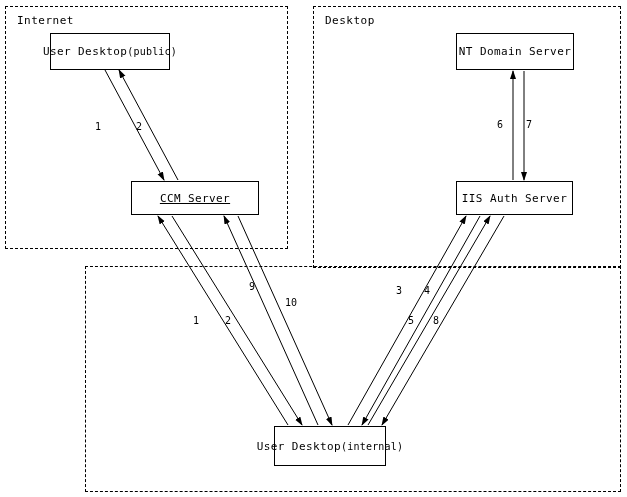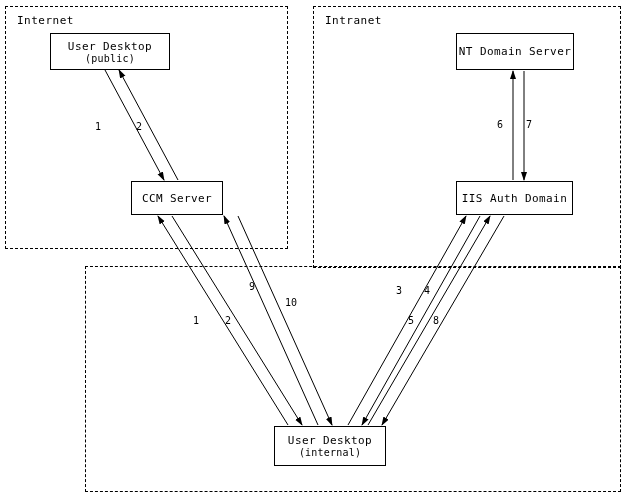--- a/index.html
+++ b/index.html
@@ -28,21 +28,21 @@
     color: #000000;
     letter-spacing: 0.5px;
     white-space: nowrap;
   }
   .node {
     position: absolute;
     border: 1px solid #000000;
     box-sizing: border-box;
     background: #ffffff;
     display: flex;
-    flex-direction: column;
+    flex-direction: row;
     align-items: center;
     justify-content: center;
     z-index: 5;
   }
   .node-title {
     font-family: "DejaVu Sans Mono", "Liberation Mono", monospace;
     font-size: 11px;
     color: #000000;
     letter-spacing: 0.4px;
     white-space: nowrap;
@@ -98,36 +98,36 @@
         <line x1="504" y1="216" x2="382" y2="425" stroke="#000000" stroke-width="1" marker-end="url(#arrowhead)"></line>
         <line x1="513" y1="180" x2="513" y2="71" stroke="#000000" stroke-width="1" marker-end="url(#arrowhead)"></line>
         <line x1="524" y1="71" x2="524" y2="180" stroke="#000000" stroke-width="1" marker-end="url(#arrowhead)"></line>
       </g>
   </svg>
 
   <div id="zone-layer">
       <div class="zone" style="left: 5px; top: 6px; width: 283px; height: 243px;"></div>
       <div class="zone-label" style="left: 17px; top: 14px;">Internet</div>
       <div class="zone" style="left: 313px; top: 6px; width: 308px; height: 262px;"></div>
-      <div class="zone-label" style="left: 325px; top: 14px;">Intranet</div>
+      <div class="zone-label" style="left: 325px; top: 14px;">Desktop</div>
       <div class="zone" style="left: 85px; top: 266px; width: 536px; height: 226px;"></div>
     </div>
   <div id="node-layer">
       <div class="node" style="left: 50px; top: 33px; width: 120px; height: 37px;">
         <div class="node-title">User Desktop</div>
         <div class="node-sub">(public)</div>
       </div>
-      <div class="node" style="left: 131px; top: 181px; width: 92px; height: 34px;">
+      <div class="node" style="left: 131px; top: 181px; width: 128px; height: 34px; text-decoration: underline;">
         <div class="node-title">CCM Server</div>
       </div>
       <div class="node" style="left: 456px; top: 33px; width: 118px; height: 37px; justify-content: center;">
         <div class="node-title">NT Domain Server</div>
       </div>
       <div class="node" style="left: 456px; top: 181px; width: 117px; height: 34px;">
-        <div class="node-title">IIS Auth Domain</div>
+        <div class="node-title">IIS Auth Server</div>
       </div>
       <div class="node" style="left: 274px; top: 426px; width: 112px; height: 40px;">
         <div class="node-title">User Desktop</div>
         <div class="node-sub">(internal)</div>
       </div>
     </div>
   <div id="label-layer">
       <div class="edge-label" style="left: 98px; top: 126px;">1</div>
       <div class="edge-label" style="left: 139px; top: 126px;">2</div>
       <div class="edge-label" style="left: 196px; top: 320px;">1</div>

